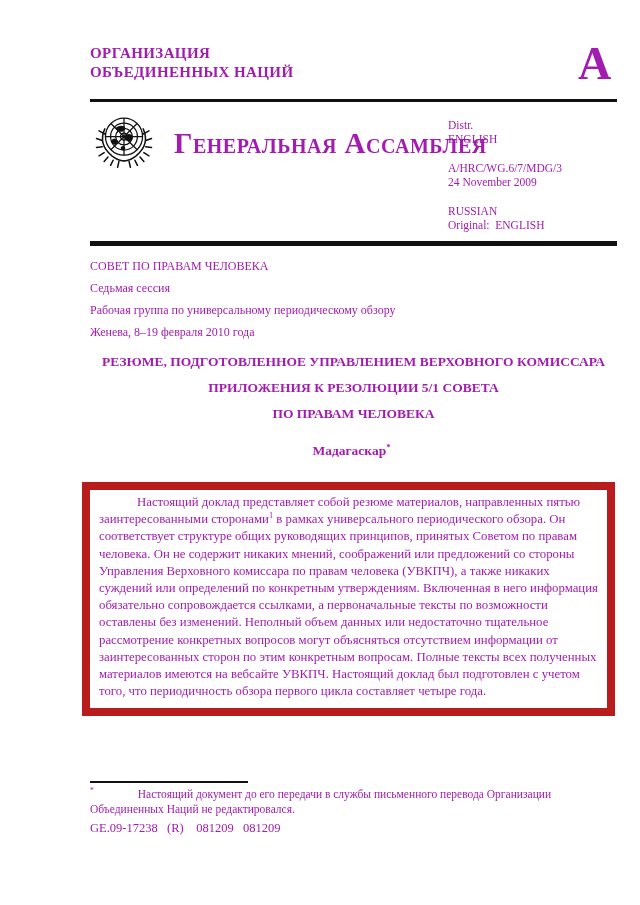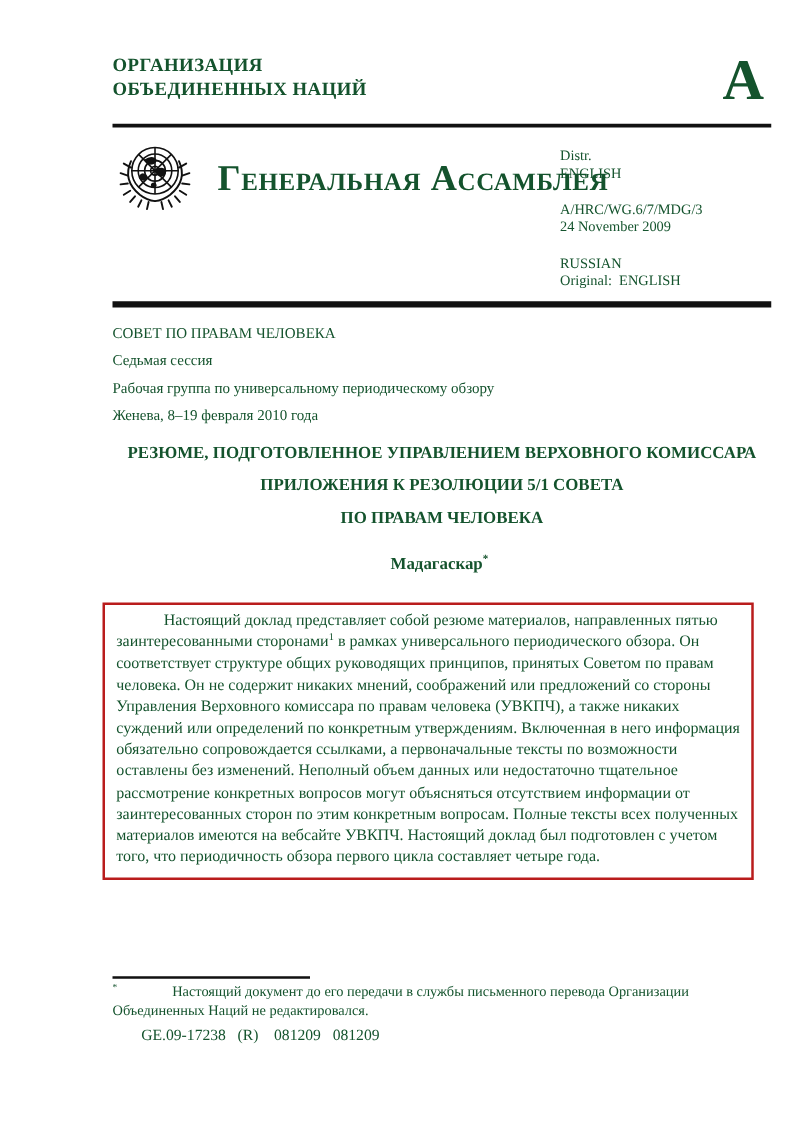--- a/index.html
+++ b/index.html
@@ -3,21 +3,21 @@
 <meta charset="utf-8">
 <style>
   html, body { margin: 0; padding: 0; background: #e8e8e8; }
   .page {
     position: relative;
     width: 640px;
     height: 905px;
     margin: 0 auto;
     background: #ffffff;
     font-family: "Liberation Serif", "DejaVu Serif", serif;
-    color: #14532d;
+    color: #a21caf;
     overflow: hidden;
   }
   
   .org-block {
     position: absolute; left: 90px; top: 44px;
     font-size: 15px; font-weight: bold; line-height: 19px; letter-spacing: 0.4px;
   }
   .doc-letter {
     position: absolute; left: 578px; top: 40px;
     font-size: 46px; font-weight: bold; line-height: 48px;
@@ -52,38 +52,38 @@
     text-align: center; font-weight: bold; font-size: 13.5px; line-height: 26px;
   }
   .country-line {
     position: absolute; left: 88px; top: 443px; width: 527px;
     text-align: center; font-weight: bold; font-size: 13.5px;
   }
   sup { font-size: 0.65em; vertical-align: super; line-height: 0; }
   
   .summary-box {
     position: absolute; left: 82px; top: 482px; width: 499px;
-    border: 2px solid #b91c1c; padding: 4px 9px 8px 9px;
+    border: 8px solid #b91c1c; padding: 4px 9px 8px 9px;
   }
   .summary-box p {
     margin: 0; font-size: 12.8px; line-height: 17.2px; text-indent: 38px;
   }
   
   .footnote-sep {
     position: absolute; left: 90px; top: 781px; width: 158px; height: 2px;
     background: #111;
   }
   .footnote {
     position: absolute; left: 90px; top: 787px; width: 512px;
     font-size: 11.5px; line-height: 14.5px;
   }
   .fn-gap { display: inline-block; width: 44px; }
   .ge-line {
     position: absolute; left: 90px; top: 821px;
-    font-size: 12.5px; white-space: pre; margin-left: 23px;
+    font-size: 12.5px; white-space: pre;
   }
 </style>
 </head>
 <body>
 
 <div class="page">
 
   <div class="org-block">
     <div>ОРГАНИЗАЦИЯ</div>
     <div>ОБЪЕДИНЕННЫХ НАЦИЙ</div>

